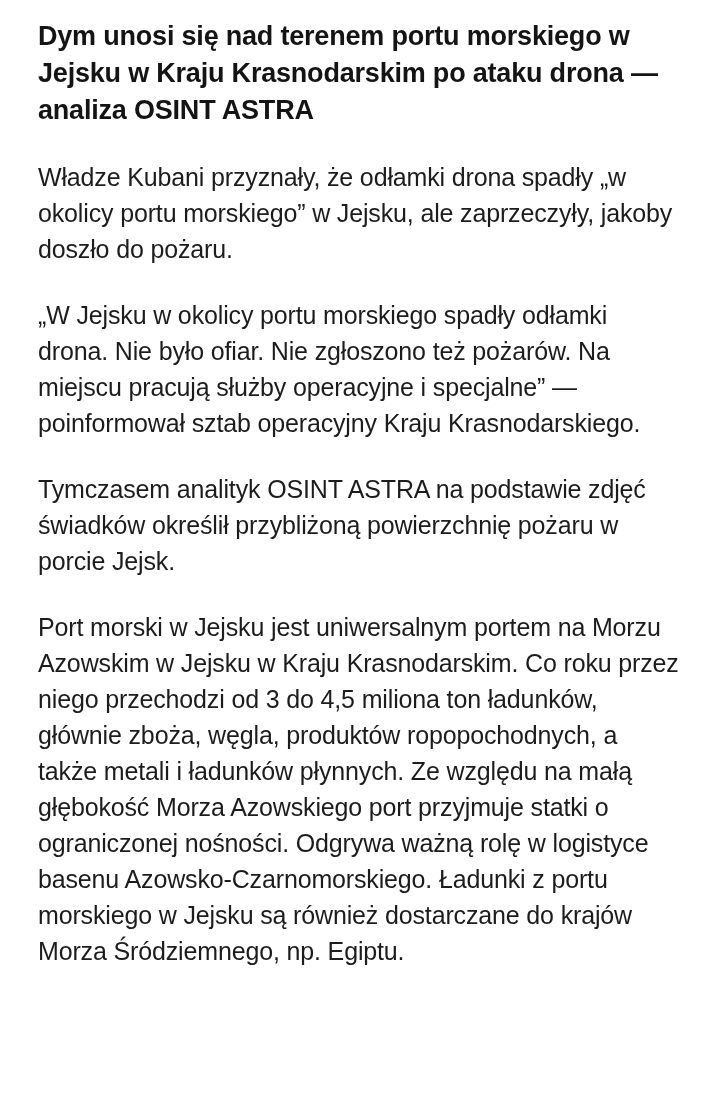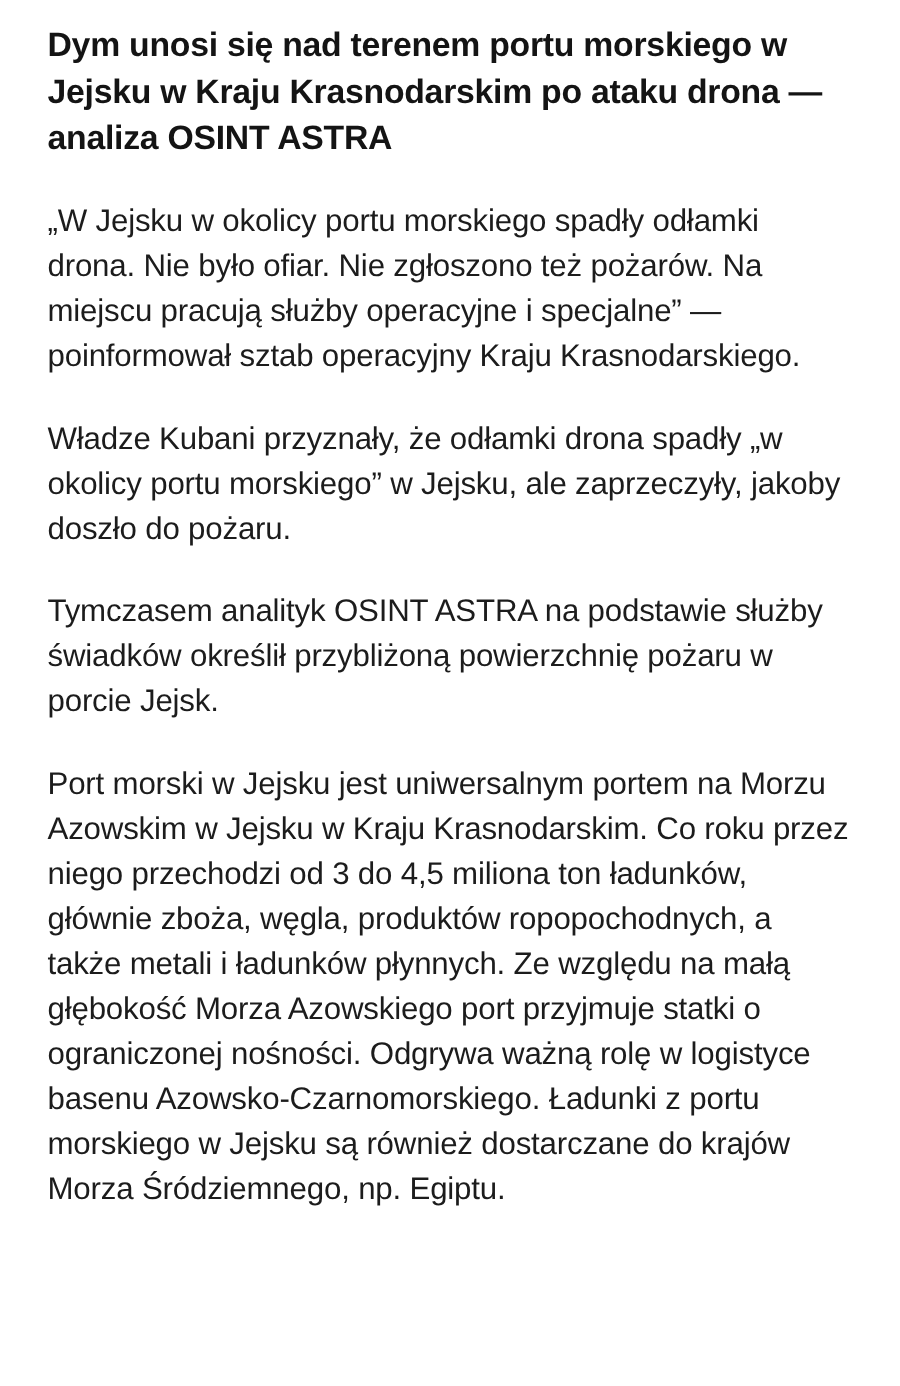--- a/index.html
+++ b/index.html
@@ -37,17 +37,17 @@
   }
   .para:last-child {
     margin-bottom: 8px;
   }
 </style>
 </head>
 <body>
 
 <div class="article">
   <h1 class="headline">Dym unosi się nad terenem portu morskiego w Jejsku w Kraju Krasnodarskim po ataku drona — analiza OSINT ASTRA</h1>
+  <p class="para">Władze Kubani przyznały, że odłamki drona spadły „w okolicy portu morskiego” w Jejsku, ale zaprzeczyły, jakoby doszło do pożaru.</p>
   <p class="para">„W Jejsku w okolicy portu morskiego spadły odłamki drona. Nie było ofiar. Nie zgłoszono też pożarów. Na miejscu pracują służby operacyjne i specjalne” — poinformował sztab operacyjny Kraju Krasnodarskiego.</p>
-  <p class="para">Władze Kubani przyznały, że odłamki drona spadły „w okolicy portu morskiego” w Jejsku, ale zaprzeczyły, jakoby doszło do pożaru.</p>
-  <p class="para">Tymczasem analityk OSINT ASTRA na podstawie służby świadków określił przybliżoną powierzchnię pożaru w porcie Jejsk.</p>
+  <p class="para">Tymczasem analityk OSINT ASTRA na podstawie zdjęć świadków określił przybliżoną powierzchnię pożaru w porcie Jejsk.</p>
   <p class="para">Port morski w Jejsku jest uniwersalnym portem na Morzu Azowskim w Jejsku w Kraju Krasnodarskim. Co roku przez niego przechodzi od 3 do 4,5 miliona ton ładunków, głównie zboża, węgla, produktów ropopochodnych, a także metali i ładunków płynnych. Ze względu na małą głębokość Morza Azowskiego port przyjmuje statki o ograniczonej nośności. Odgrywa ważną rolę w logistyce basenu Azowsko-Czarnomorskiego. Ładunki z portu morskiego w Jejsku są również dostarczane do krajów Morza Śródziemnego, np. Egiptu.</p>
 </div>
 
 </body></html>

